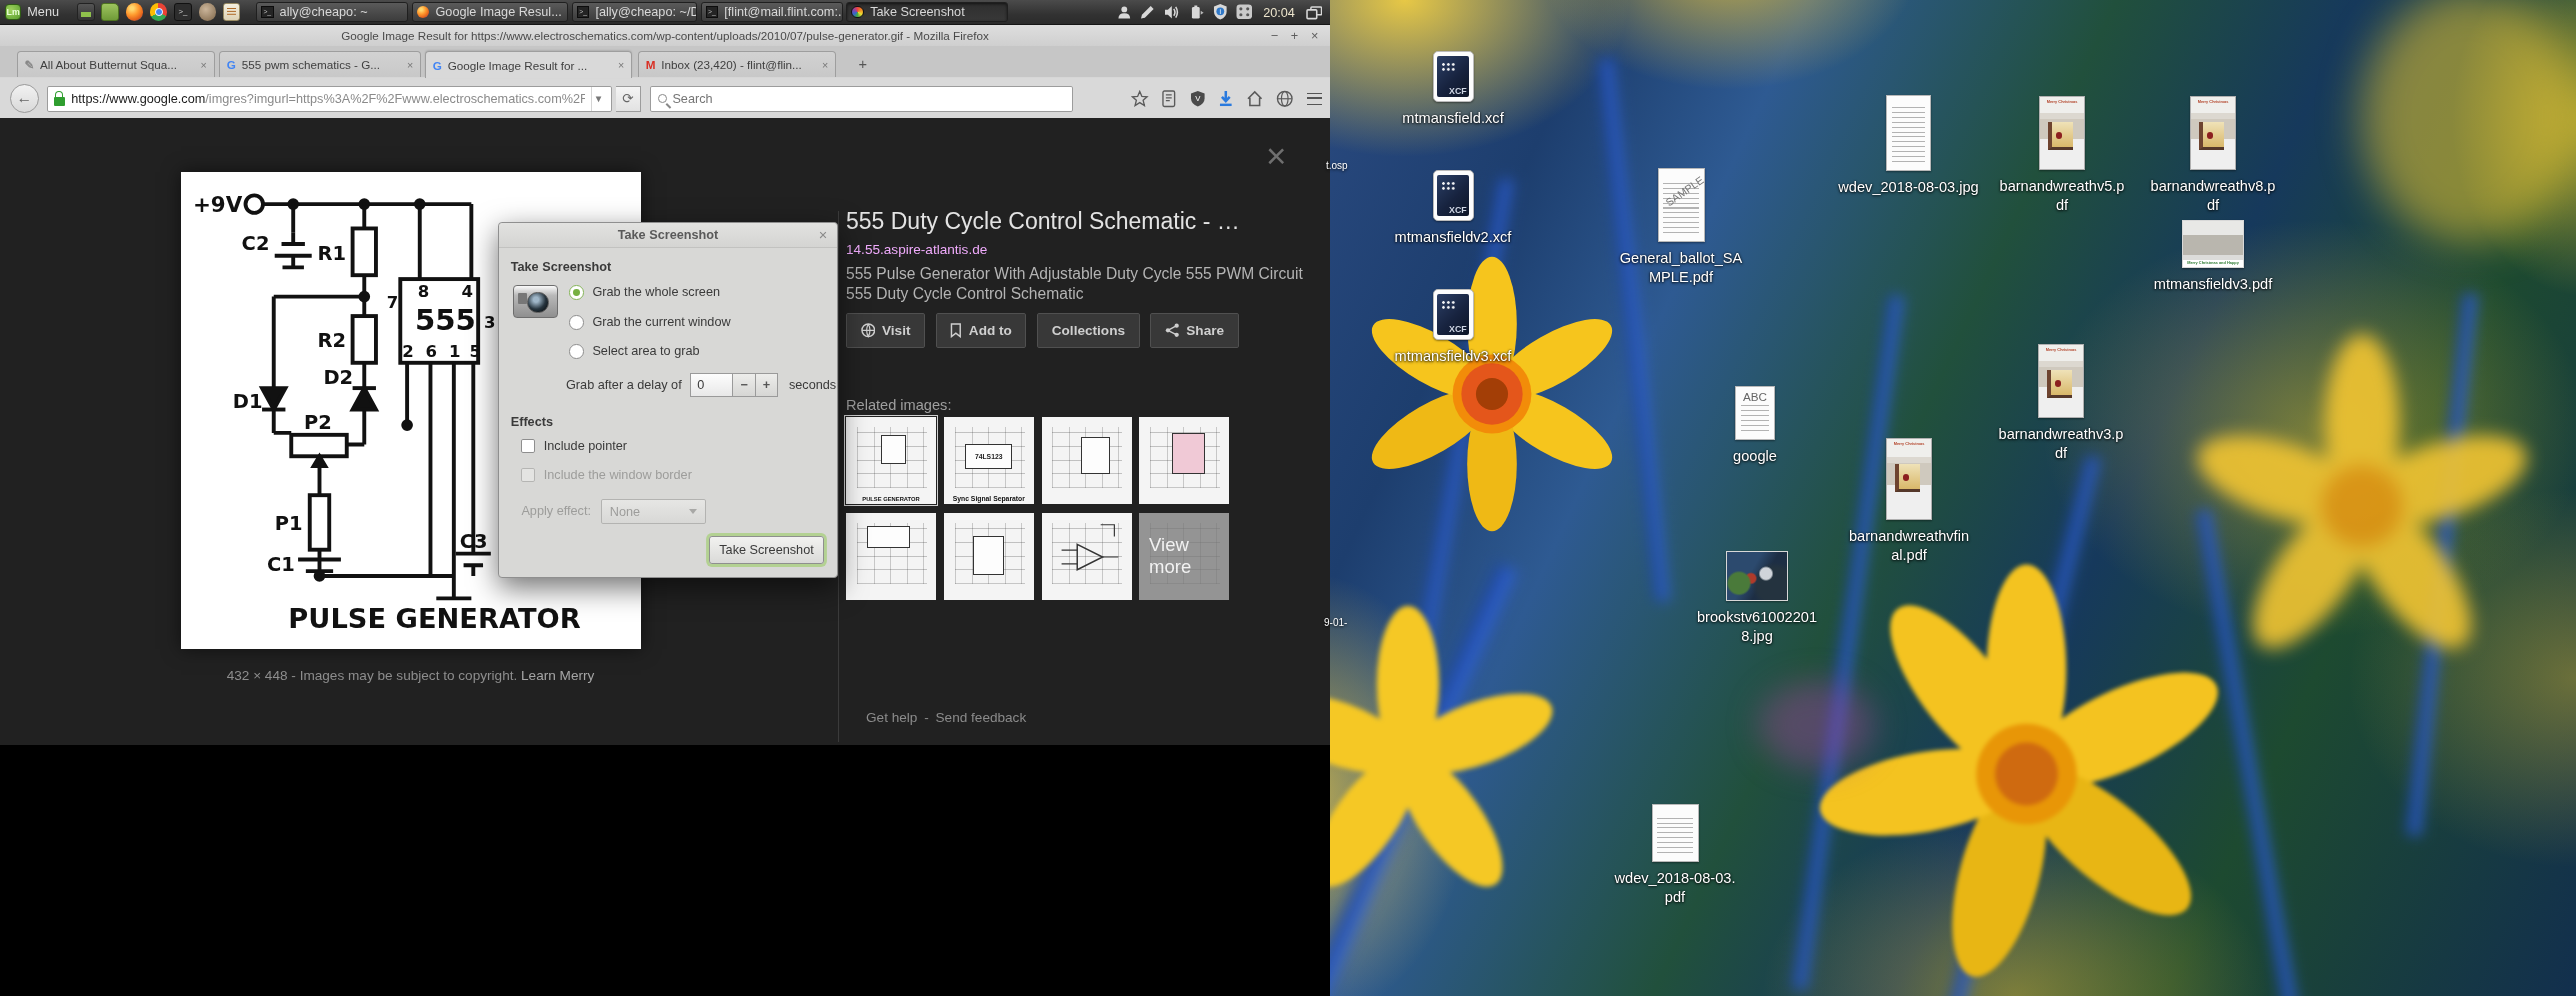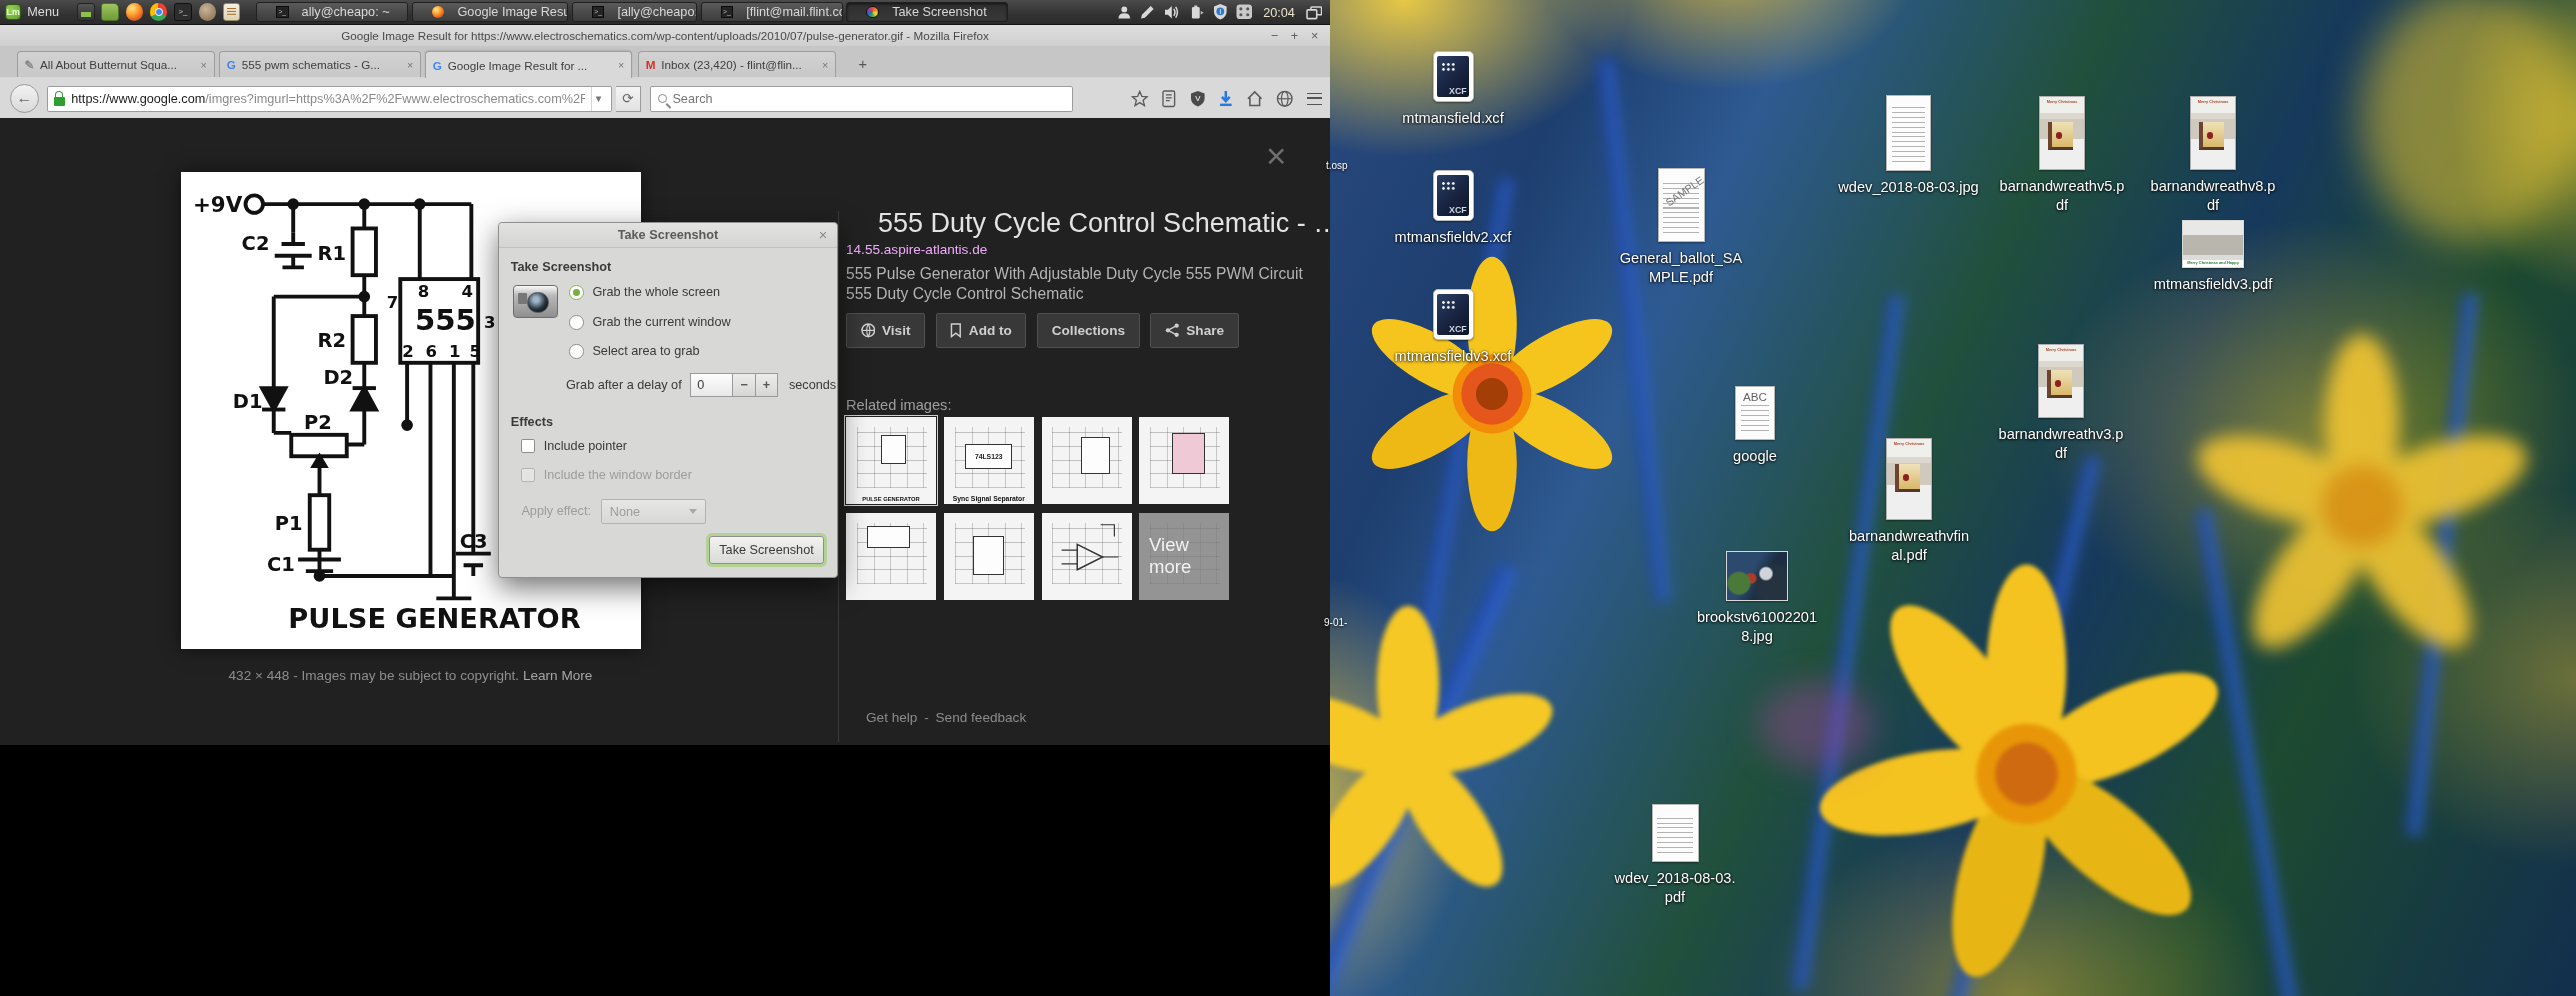--- a/index.html
+++ b/index.html
@@ -21,21 +21,21 @@
   .l-folder { background:linear-gradient(#9ec45f,#6f9a38); border:1px solid #4e7320; border-radius:2.9px 4.9px 2.9px 2.9px; }
   .l-firefox { border-radius:50%; background:radial-gradient(circle at 35% 30%, #ffd76e 10%, #ff9a2e 40%, #e3601c 70%, #2a4b8d 95%); }
   .l-chrome { border-radius:50%; background:conic-gradient(#ea4335 0 33%, #34a853 33% 66%, #fbbc05 66% 100%); position:relative; }
   .l-chrome:after { content:""; position:absolute; inset:4.9px; border-radius:50%; background:#4285f4; border:1px solid #fff; }
   .l-term { background:#2d2d2d; border:1px solid #111; color:#cfcfcf; font-size:7.8px; line-height:15.6px; text-align:center; }
   .l-gimp { border-radius:50%; background:radial-gradient(circle at 40% 35%, #cbb59a, #7d6548); }
   .l-notes { background:linear-gradient(#f5f0e0,#ddd2b5); border:1px solid #9a8c64; position:relative; }
   .l-notes:after { content:""; position:absolute; left:2.9px; top:3.9px; width:9.7px; height:1px; background:#b06c2a;
     box-shadow:0 2.9px 0 #b06c2a, 0 5.8px 0 #b06c2a; }
   .win-buttons { display:flex; gap:3.9px; align-items:center; flex:1; }
-  .win-btn { height:19.5px; display:flex; align-items:center; gap:13px; padding:0 19px;
+  .win-btn { height:19.5px; display:flex; align-items:center; gap:6px; padding:0 4px;
     background:linear-gradient(#5a5a5a,#3c3c3c); border:1px solid #1f1f1f; border-radius:2.9px;
     color:#d8d8d8; white-space:nowrap; overflow:hidden; }
   .win-btn.active { background:linear-gradient(#2e2e2e,#383838); box-shadow:inset 0 1px 2.9px rgba(0,0,0,.6); }
   .wb1 { width:152px; } .wb2 { width:156px; } .wb3 { width:125px; } .wb4 { width:142px; } .wb5 { width:162px; }
   .wi-term { width:12.7px; height:12.7px; background:#242424; border:1px solid #0c0c0c; color:#bfbfbf;
     font-size:6.8px; line-height:10.7px; text-align:center; flex:none; }
   .wi-ff { width:12.7px; height:12.7px; border-radius:50%; flex:none;
     background:radial-gradient(circle at 35% 30%, #ffd76e 10%, #ff9a2e 40%, #e3601c 70%, #2a4b8d 95%); }
   .wi-shot { width:12.7px; height:12.7px; border-radius:50%; flex:none;
     background:conic-gradient(#e44, #ee8822, #eedd33, #44aa44, #3366cc, #8844aa, #e44); border:1px solid #111; }
@@ -90,21 +90,21 @@
   .hamb:after { content:""; position:absolute; left:0; right:0; top:2.9px; height:1.9px; background:#555; }
 
   
   .ff-content { position:absolute; left:0; top:93px; width:1330px; height:627px; background:#212121; overflow:hidden; }
   .main-image { position:absolute; left:181px; top:54px; width:460px; height:477px; background:#fff;
     box-shadow:0 0 17.5px rgba(0,0,0,.55); }
   .caption { position:absolute; left:142px; top:550px; width:537px; text-align:center; font-size:13.6px; color:#8d8d8d; }
   .caption .lm { color:#a5a5a5; }
   .lb-close { position:absolute; left:1266px; top:19.5px; font-size:35px; color:#6f6f6f; font-weight:300; line-height:1; }
   .divider { position:absolute; left:838px; top:93px; width:1px; height:531px; background:#3b3b3b; }
-  .pa-title { position:absolute; left:878px; top:90px; width:467px; font-size:27px; color:#e3e3e3;
+  .pa-title { position:absolute; left:846px; top:90px; width:467px; font-size:23px; color:#e3e3e3;
     white-space:nowrap; overflow:hidden; }
   .pa-domain { position:absolute; left:846px; top:124px; font-size:13.6px; color:#f0abfc; }
   .pa-desc { position:absolute; left:846px; top:146px; width:458px; font-size:15.6px; color:#b4b4b4; line-height:19.5px; }
   .pa-buttons { position:absolute; left:846px; top:195px; display:flex; gap:10.7px; }
   .pbtn { height:35px; background:#383838; border:1px solid #505050; border-radius:1.9px; color:#cfcfcf;
     font-size:13.6px; font-weight:bold; display:flex; align-items:center; gap:6.8px; padding:0 13.6px; }
   .pbtn svg { display:block; }
   .pa-related { position:absolute; left:846px; top:279px; font-size:14.6px; color:#9f9f9f; }
   .thumbs { position:absolute; left:846px; top:299px; width:389px; display:grid;
     grid-template-columns:repeat(4,90px); grid-auto-rows:87px; gap:8.8px 7.8px; }
@@ -435,21 +435,21 @@
           <text x="311" y="160" font-size="17">3</text>
           <text x="227" y="190" font-size="17">2</text>
           <text x="251" y="190" font-size="17">6</text>
           <text x="275" y="190" font-size="17">1</text>
           <text x="296" y="190" font-size="17">5</text>
           <text x="110" y="468" font-size="28">PULSE GENERATOR</text>
         </g>
       </svg>
     </div>
     <div class="caption">
-      <span>432 × 448</span><span> - </span><span>Images may be subject to copyright. </span><span class="lm">Learn More</span>
+      <span>432 × 448</span><span> - </span><span>Images may be subject to copyright. </span><span class="lm">Learn Merry</span>
     </div>
     <div class="lb-close">×</div>
     <div class="divider"></div>
 
     <div class="pa-title">555 Duty Cycle Control Schematic - …</div>
     <div class="pa-domain">14.55.aspire-atlantis.de</div>
     <div class="pa-desc">
       <div>555 Pulse Generator With Adjustable Duty Cycle 555 PWM Circuit</div>
       <div>555 Duty Cycle Control Schematic</div>
     </div>

